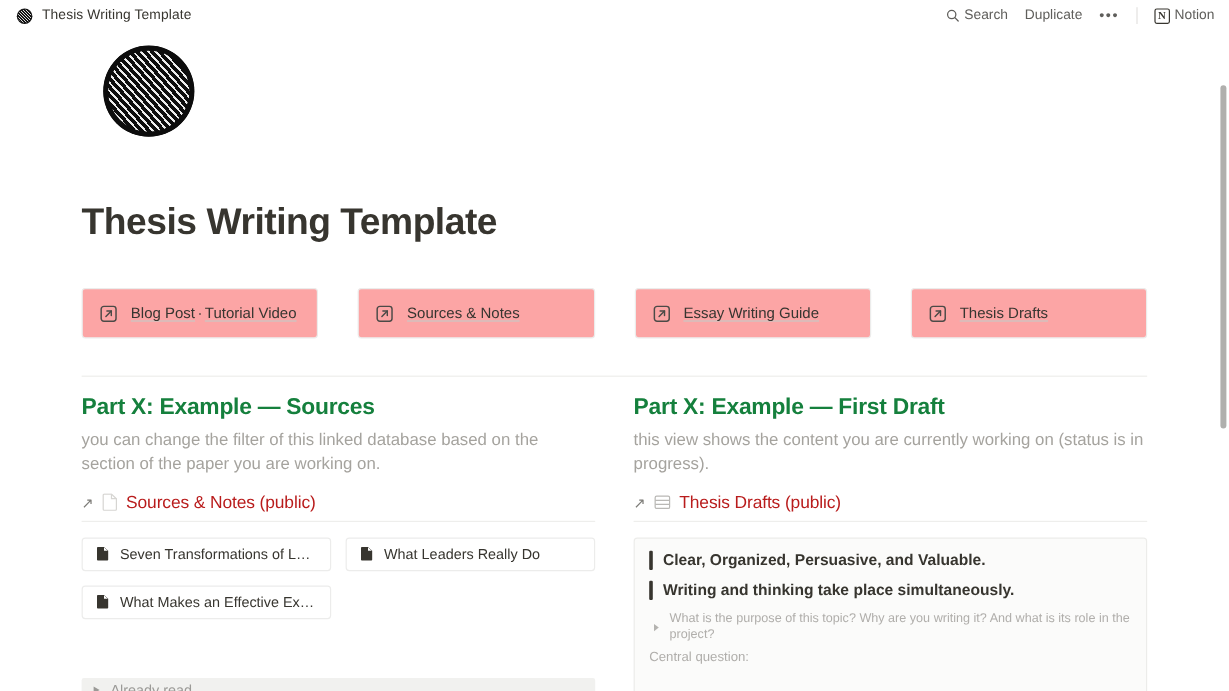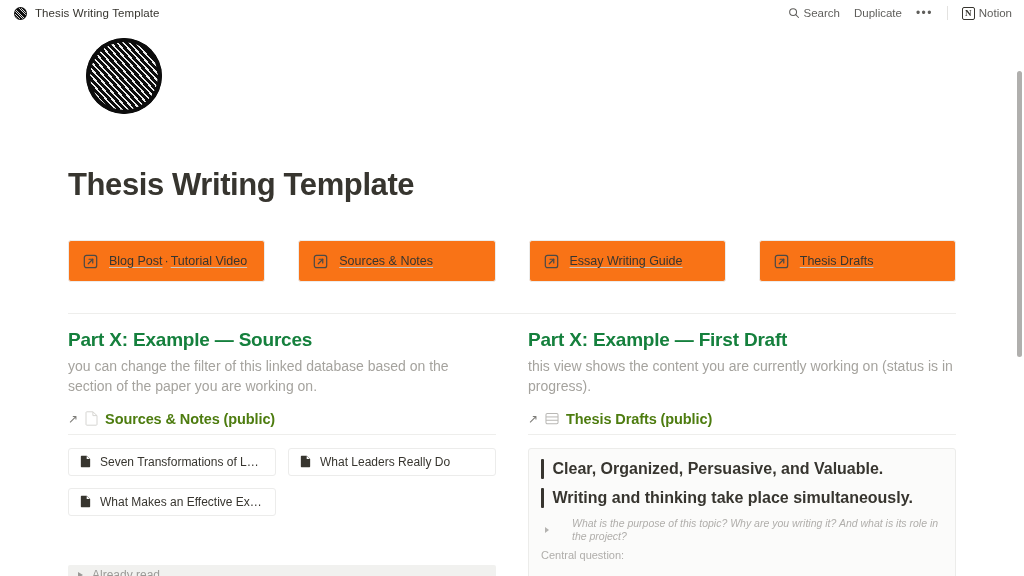--- a/index.html
+++ b/index.html
@@ -117,21 +117,21 @@
   }
   .link-card {
     flex: 1 1 0;
     height: 42px;
     border: 1px solid #ececeb;
     border-radius: 3px;
     display: flex;
     align-items: center;
     padding: 0 14px;
     gap: 11px;
-    background: #f97316;
+    background: #fca5a5;
     cursor: pointer;
   }
   .ext-icon {
     width: 15px; height: 15px;
     flex: 0 0 auto;
     color: #4b4a47;
   }
   .link-card-label { font-size: 12.5px; color: #373530; white-space: nowrap; }
   .link-card-label a {
     color: #373530;
@@ -174,21 +174,21 @@
   .db-header {
     display: flex;
     align-items: center;
     gap: 7px;
     margin-top: 14px;
     padding-bottom: 7px;
     border-bottom: 1px solid #eeeeec;
     cursor: pointer;
   }
   .arrow-ne { font-size: 12px; color: #7d7c78; line-height: 1; }
-  .db-title { font-size: 14.5px; font-weight: 700; color: #4d7c0f; letter-spacing: -0.1px; }
+  .db-title { font-size: 14.5px; font-weight: 400; color: #b91c1c; letter-spacing: -0.1px; }
   .doc-glyph {
     width: 13px; height: 15px; flex: 0 0 auto;
   }
 
   
   .gallery {
     display: flex;
     flex-wrap: wrap;
     gap: 12px;
     margin-top: 13px;
@@ -251,29 +251,28 @@
     margin-bottom: 9px;
   }
   .qbar {
     width: 2.5px;
     align-self: stretch;
     min-height: 13px;
     background: #37352f;
     flex: 0 0 auto;
     border-radius: 1px;
   }
-  .qtext { font-size: 16px; font-weight: 700; color: #37352f; line-height: 1.25; }
+  .qtext { font-size: 13px; font-weight: 700; color: #37352f; line-height: 1.25; }
 
   .toggle-line {
     display: flex;
     align-items: center;
-    gap: 23px;
+    gap: 9px;
     margin-bottom: 6px;
     padding-left: 4px;
-    font-style: italic;
   }
   .tri-sm {
     width: 0; height: 0;
     border-left: 4.2px solid #b4b3b0;
     border-top: 3.1px solid transparent;
     border-bottom: 3.1px solid transparent;
     flex: 0 0 auto;
   }
   .tri-sm.dark { border-left-color: #8e8d8a; }
   .toggle-text { font-size: 10.5px; color: #b0aeab; line-height: 1.25; }

